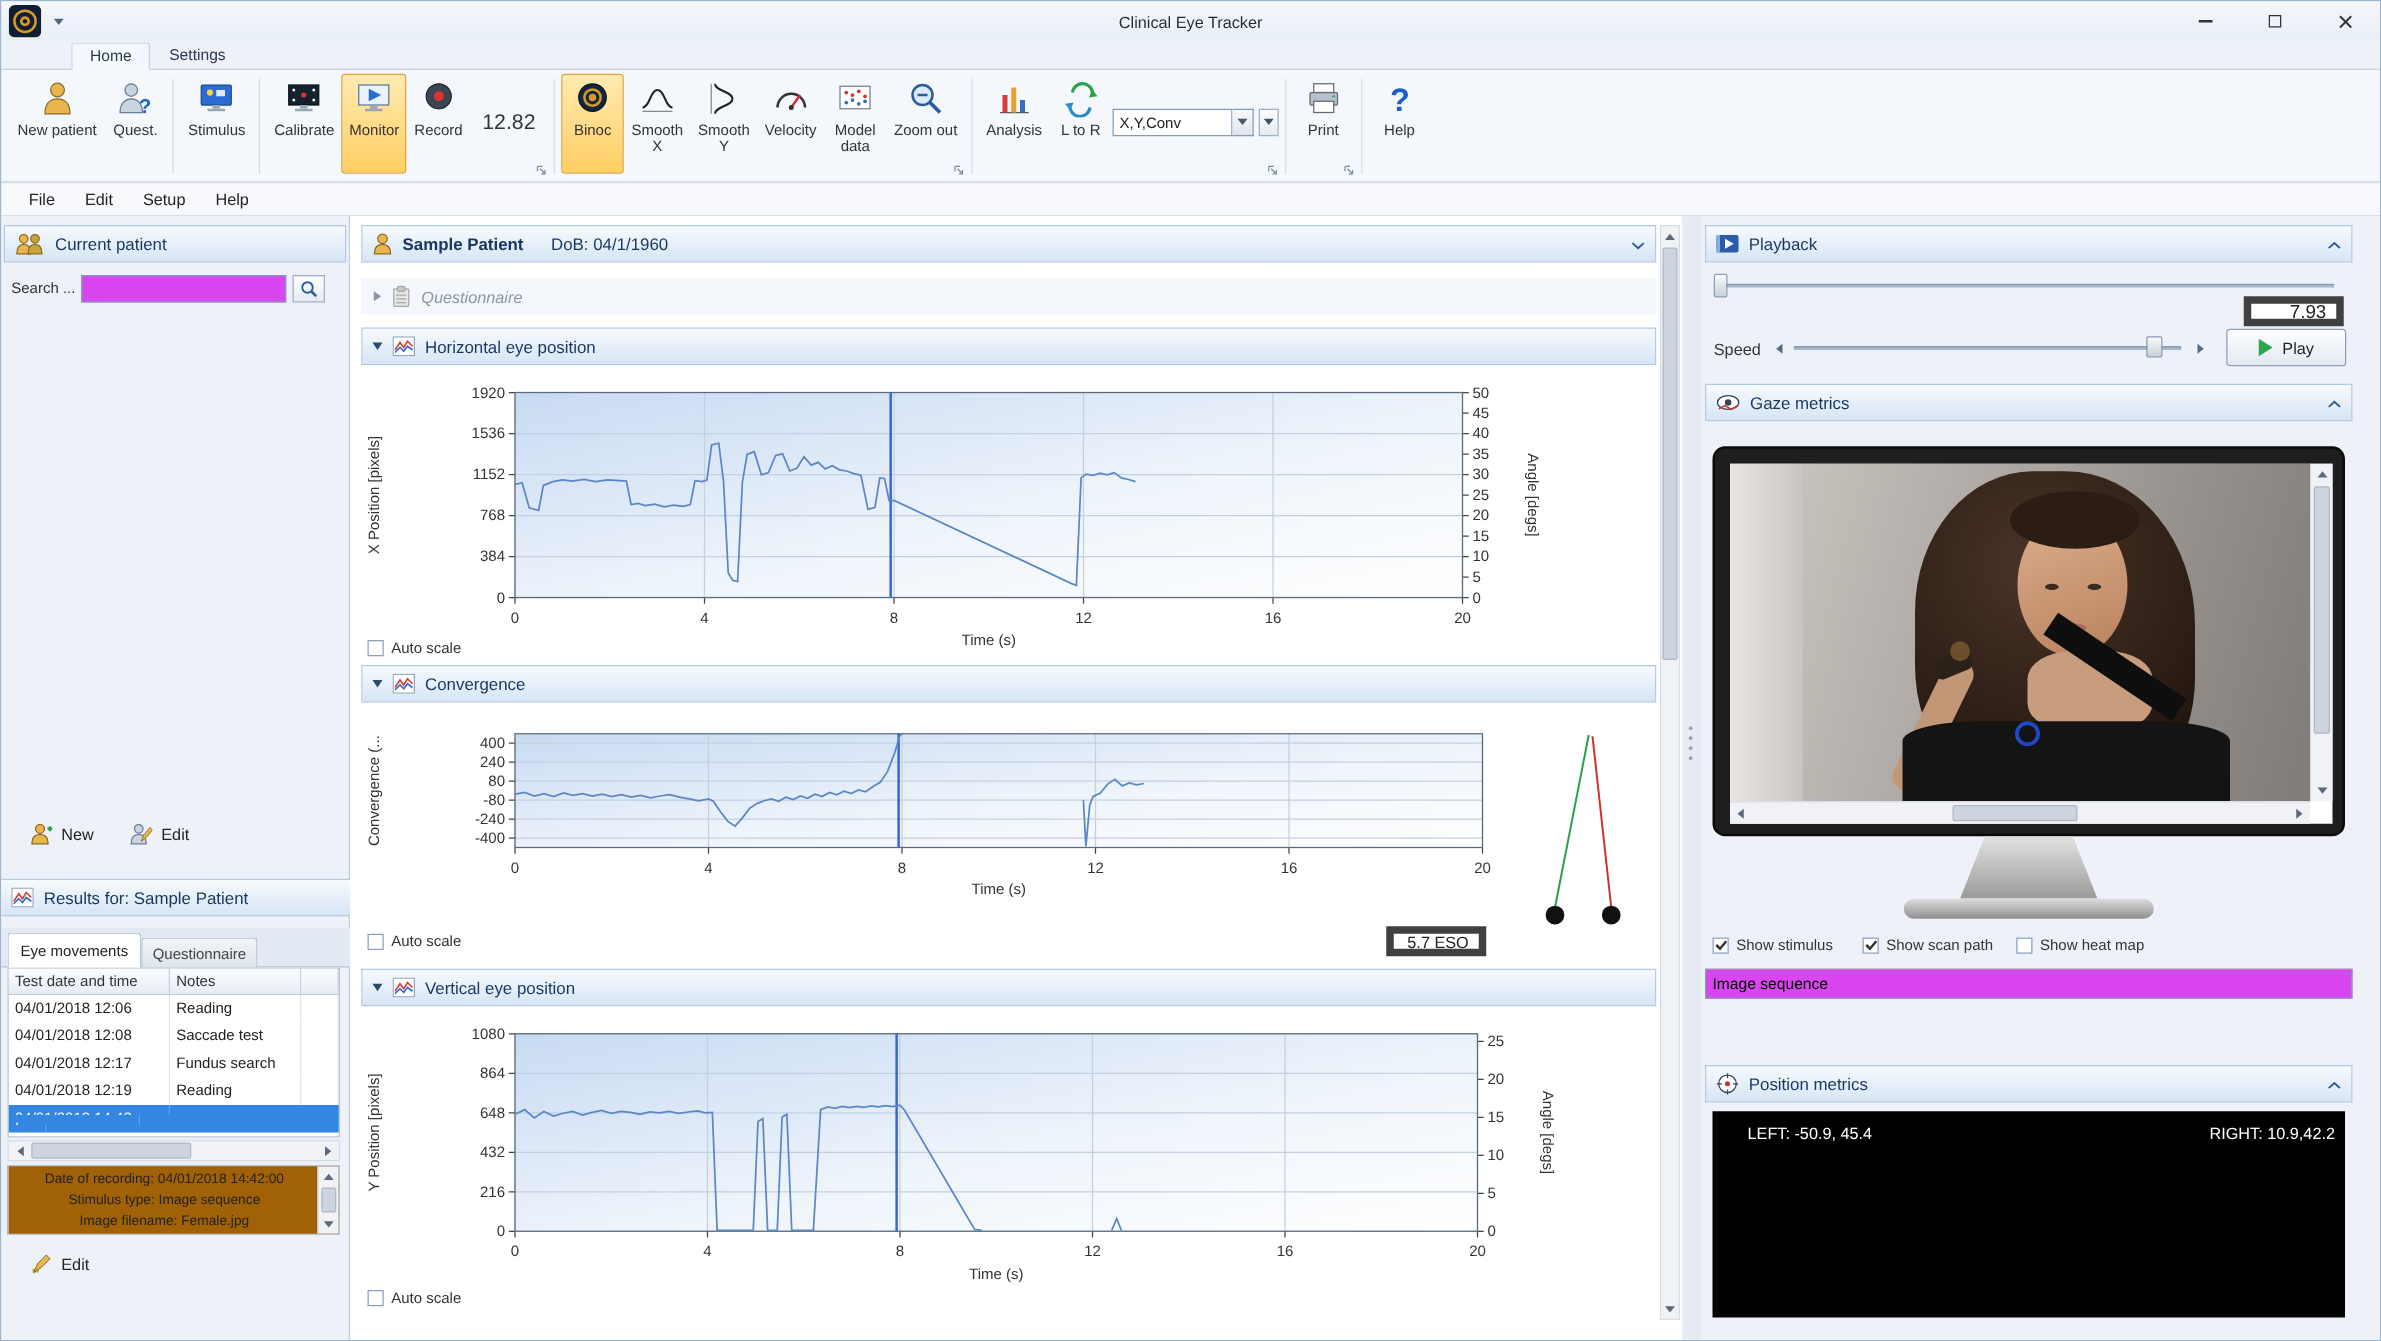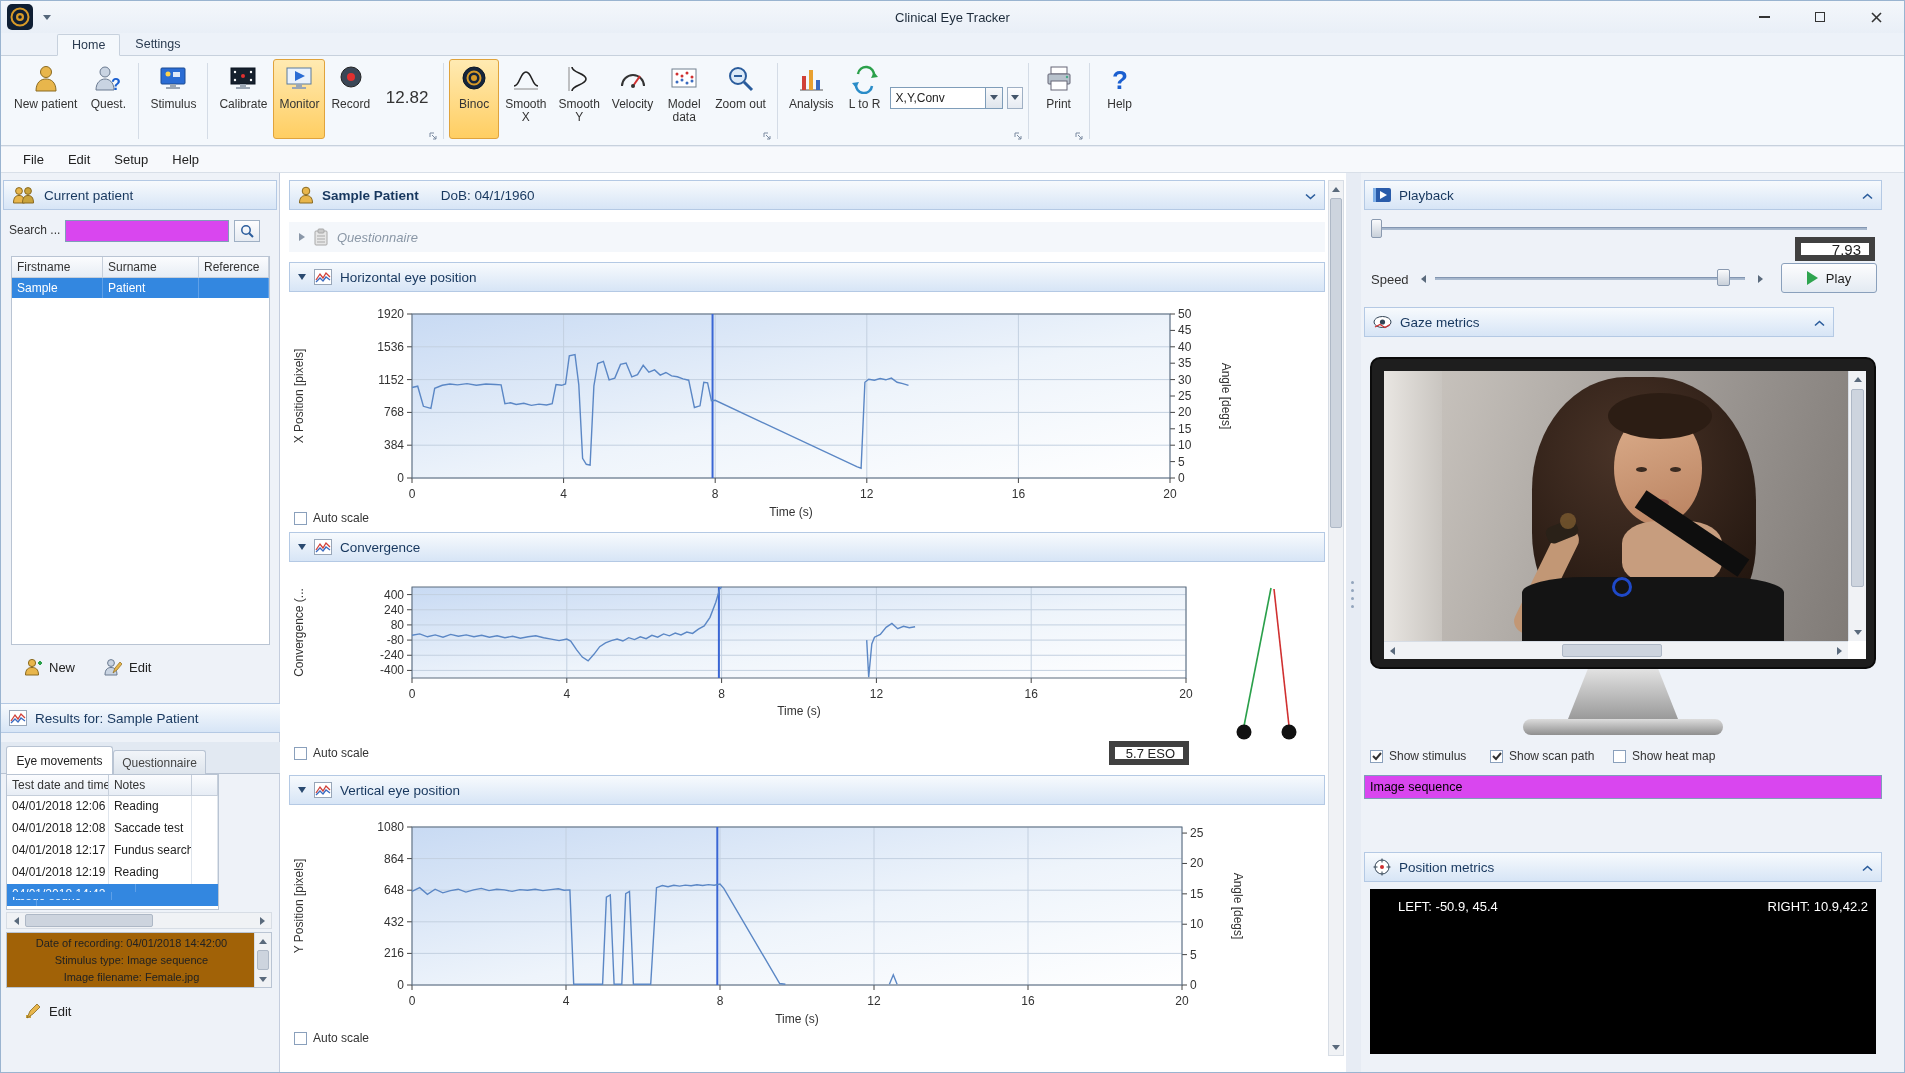--- a/index.html
+++ b/index.html
@@ -356,32 +356,20 @@
       <span>Current patient</span>
     </div>
     <span style="position:absolute;left:8px;top:50px;font-size:12px;color:#333;">Search ...</span>
     <input class="inp" style="position: absolute; left: 64px; top: 47px; width: 164px; height: 22px;">
     <div style="position:absolute;left:233px;top:47px;width:26px;height:22px;border:1px solid #9fb0c4;background:linear-gradient(#fdfdfe,#e6ebf2);display:flex;align-items:center;justify-content:center;">
       <svg width="14" height="14">
           <circle cx="6" cy="6" r="4.2" fill="none" stroke="#2a5c9c" stroke-width="1.5"></circle>
           <line x1="9.2" y1="9.2" x2="13" y2="13" stroke="#2a5c9c" stroke-width="2"></line>
         </svg>
     </div>
-    <div class="tbl" style="left:10px;top:83px;width:259px;height:389px;">
-      <div class="trow thead">
-        <div class="tcell" style="width:91px;">Firstname</div>
-        <div class="tcell" style="width:96px;">Surname</div>
-        <div class="tcell" style="width:70px;">Reference</div>
-      </div>
-      <div class="trow sel">
-        <div class="tcell" style="width:91px;border-right-color:#5ea0e8;">Sample</div>
-        <div class="tcell" style="width:96px;border-right-color:#5ea0e8;">Patient</div>
-        <div class="tcell" style="width:70px;border-right-color:#5ea0e8;"></div>
-      </div>
-    </div>
     <div class="btn-flat" style="position:absolute;left:14px;top:480px;">
       <svg width="18" height="18">
           <circle cx="8" cy="5" r="3.6" fill="#e8b64c" stroke="#8a6a20"></circle>
           <path d="M1.5 17 C1.5 11 4.5 9.5 8 9.5 C11.5 9.5 14.5 11 14.5 17 Z" fill="#e8b64c" stroke="#8a6a20"></path>
           <line x1="14" y1="5" x2="18" y2="5" stroke="#2aa04a" stroke-width="2"></line>
           <line x1="16" y1="3" x2="16" y2="7" stroke="#2aa04a" stroke-width="2"></line>
         </svg>
       <span>New</span>
     </div>
     <div class="btn-flat" style="position:absolute;left:94px;top:480px;">
@@ -397,21 +385,21 @@
           <rect x="0.5" y="0.5" width="17" height="15" fill="#fff" stroke="#98a6b8"></rect>
           <polyline points="2,11 6,5 9,9 12,4 16,8" stroke="#d04038" fill="none" stroke-width="1.3"></polyline>
           <polyline points="2,13 6,9 9,12 12,8 16,11" stroke="#3a6bc0" fill="none" stroke-width="1.3"></polyline>
         </svg>
       <span>Results for: Sample Patient</span>
     </div>
     <div style="position:absolute;left:0;top:569px;width:279px;height:32px;background:#e2e9f2;border-bottom:1px solid #b9c4d3;">
       <div style="position:absolute;left:5px;top:4px;width:107px;height:28px;background:#fff;border:1px solid #b9c4d3;border-bottom:none;border-radius:3px 3px 0 0;display:flex;align-items:center;justify-content:center;font-size:12px;z-index:2;">Eye movements</div>
       <div style="position:absolute;left:112px;top:8px;width:93px;height:24px;background:linear-gradient(#f2f5f9,#dde4ec);border:1px solid #b9c4d3;border-bottom:none;border-radius:3px 3px 0 0;display:flex;align-items:center;justify-content:center;font-size:12px;color:#444;">Questionnaire</div>
     </div>
-    <div class="tbl" style="left:5px;top:601px;width:213px;height:136px;">
+    <div class="tbl" style="left:5px;top:601px;width:266px;height:136px;">
       <div class="trow thead">
         <div class="tcell" style="width:129px;">Test date and time</div>
         <div class="tcell" style="width:105px;">Notes</div>
         <div class="tcell" style="width:30px;"></div>
       </div>
       <div class="trow" style="height:22px;">
         <div class="tcell" style="width:129px;">04/01/2018 12:06</div>
         <div class="tcell" style="width:105px;">Reading</div>
         <div class="tcell" style="width:30px;"></div>
       </div>
@@ -776,21 +764,21 @@
     <div style="position:absolute;left:74px;top:104px;width:310px;height:3px;background:#aabbd0;box-shadow:inset 0 1px 1px #7f93ad;"></div>
     <div style="position:absolute;left:356px;top:96px;width:13px;height:17px;background:linear-gradient(#fafbfc,#c8d0da);border:1px solid #8a9ab0;border-radius:2px;"></div>
     <span class="sarrow" style="left:392px;top:98px;width:14px;height:16px;">
         <span class="t-rt"></span>
       </span>
     <div style="position:absolute;left:420px;top:90px;width:96px;height:30px;border:1px solid #8aa0bc;border-radius:3px;background:linear-gradient(#fdfdfe,#e3eaf2);display:flex;align-items:center;justify-content:center;gap:8px;font-size:13px;">
       <span style="width:0;height:0;border-top:7px solid transparent;border-bottom:7px solid transparent;border-left:11px solid #2ea44f;"></span>
       <span>Play</span>
     </div>
 
-    <div class="hdr" style="left:3px;top:134px;width:470px;">
+    <div class="hdr" style="left:3px;top:134px;width:518px;">
       <svg width="19" height="18">
           <ellipse cx="9.5" cy="9" rx="8.5" ry="5.5" fill="#fff" stroke="#345"></ellipse>
           <circle cx="9.5" cy="9" r="2.6" fill="#345"></circle>
           <polyline points="2,14 7,11.5 12,14.5 17,11.5" stroke="#d03030" fill="none" stroke-width="1.2"></polyline>
         </svg>
       <span>Gaze metrics</span>
       <span class="chev-right"><svg width="11" height="7">
             <polyline points="1,5.5 5.5,1.5 10,5.5" fill="none" stroke="#2a5c9c" stroke-width="1.6"></polyline>
           </svg></span>
     </div>

